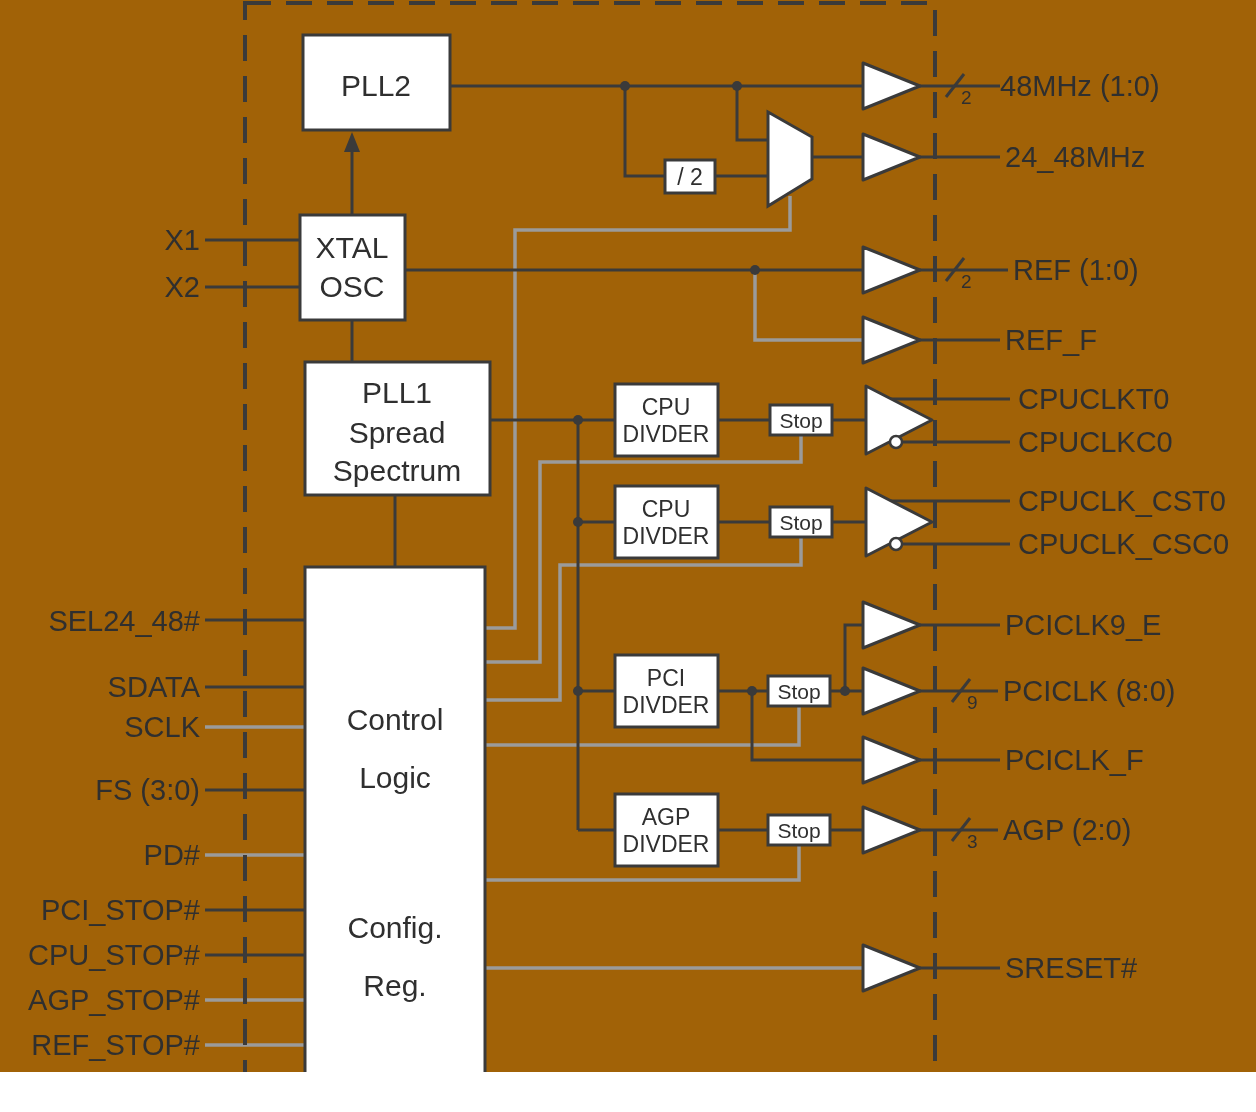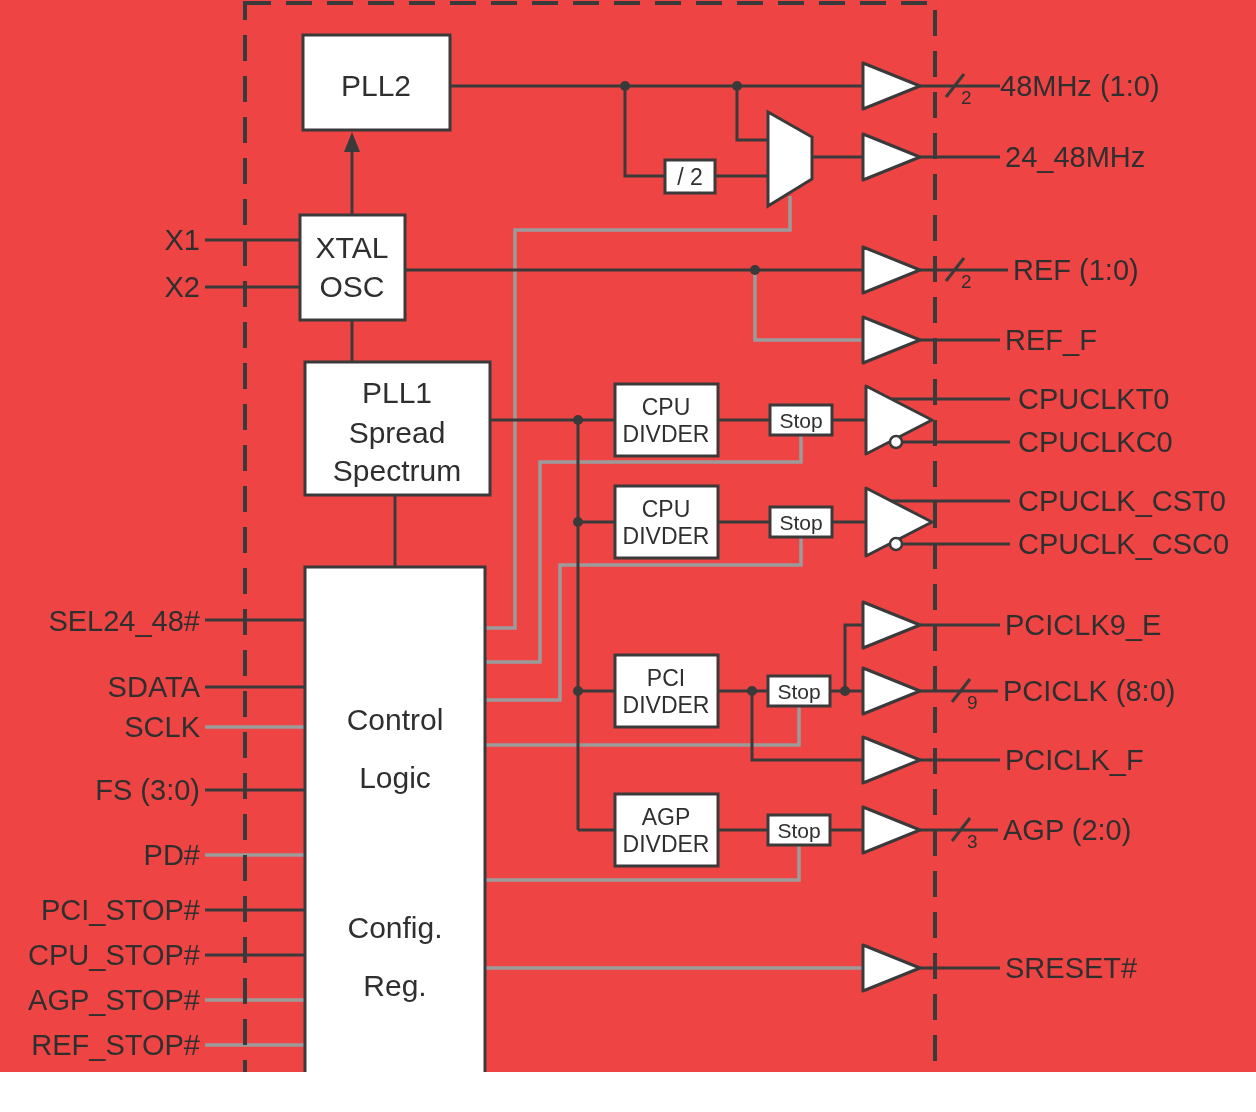--- a/index.html
+++ b/index.html
@@ -1,16 +1,16 @@
 <!DOCTYPE html>
 <html style="--line: #3a3a3a; --ctrl: #9b9b9b; --text: #2f2f2f;"><head>
 <meta charset="utf-8">
 <style>
   html,body{margin:0;padding:0;background:#ffffff}
-  .stage{width:1256px;height:1072px;position:relative;background:#ef4444;overflow:hidden}
+  .stage{width:1256px;height:1072px;position:relative;background:#a16207;overflow:hidden}
   svg{display:block}
   .border{fill:none;stroke:var(--line,#3a3a3a);stroke-width:4;stroke-dasharray:26 15}
   .box{fill:#fff;stroke:var(--line,#3a3a3a);stroke-width:3}
   .buf{fill:#fff;stroke:var(--line,#3a3a3a);stroke-width:3;stroke-linejoin:round}
   .wire{fill:none;stroke:var(--line,#3a3a3a);stroke-width:3}
   .gwire{fill:none;stroke:var(--ctrl,#9b9b9b);stroke-width:3.5}
   .dot{fill:var(--line,#3a3a3a);stroke:none}
   .bubble{fill:#fff;stroke:var(--line,#3a3a3a);stroke-width:2.5}
   .arrow{fill:var(--line,#3a3a3a)}
   text{font-family:"Liberation Sans","DejaVu Sans",sans-serif;fill:var(--text,#2f2f2f)}

